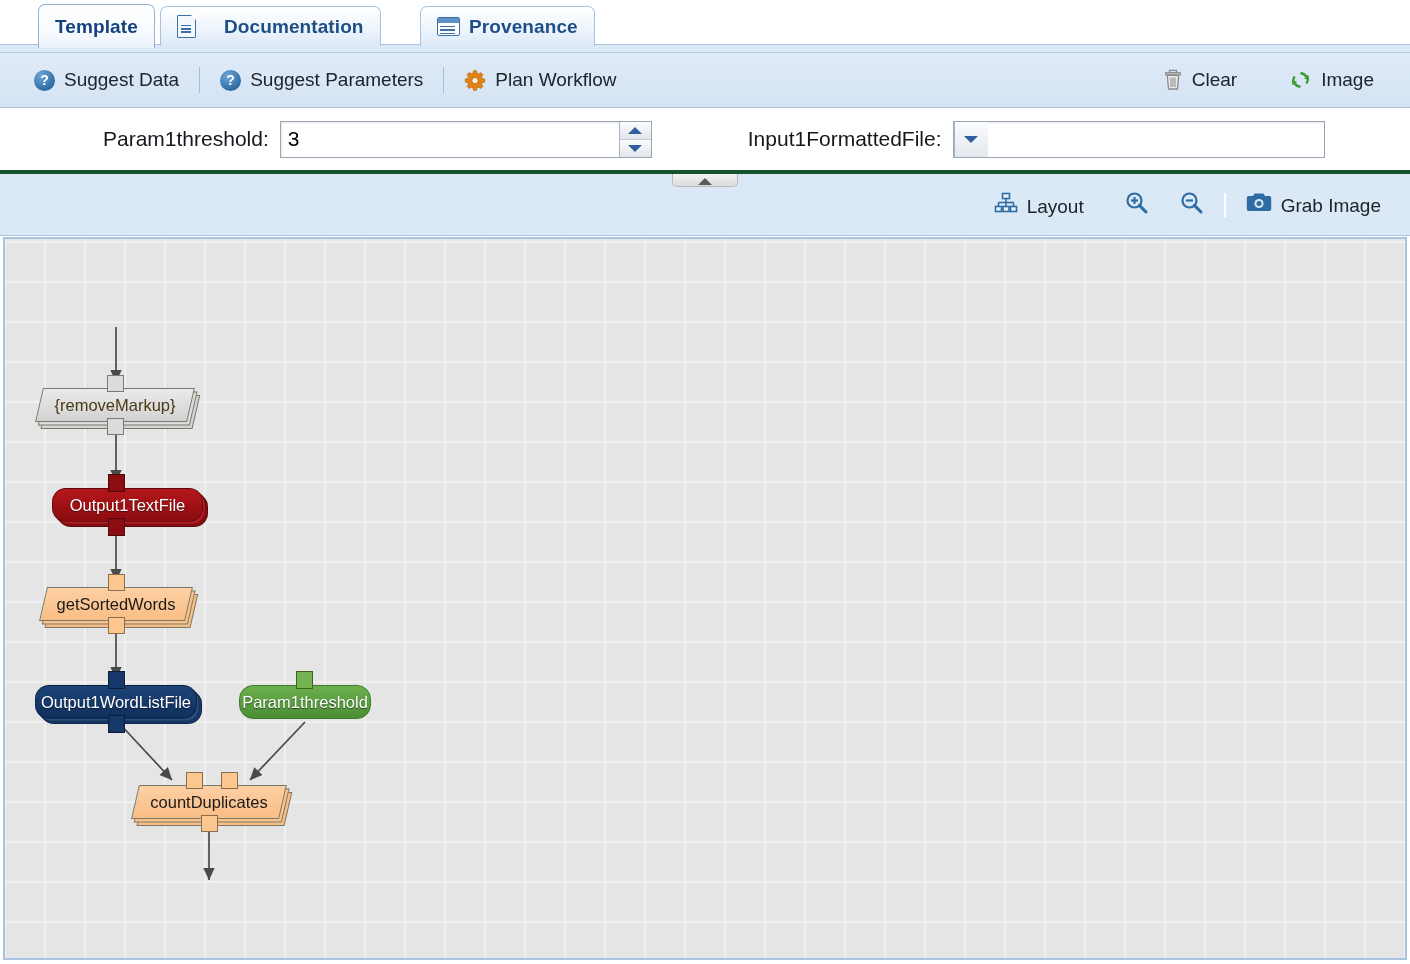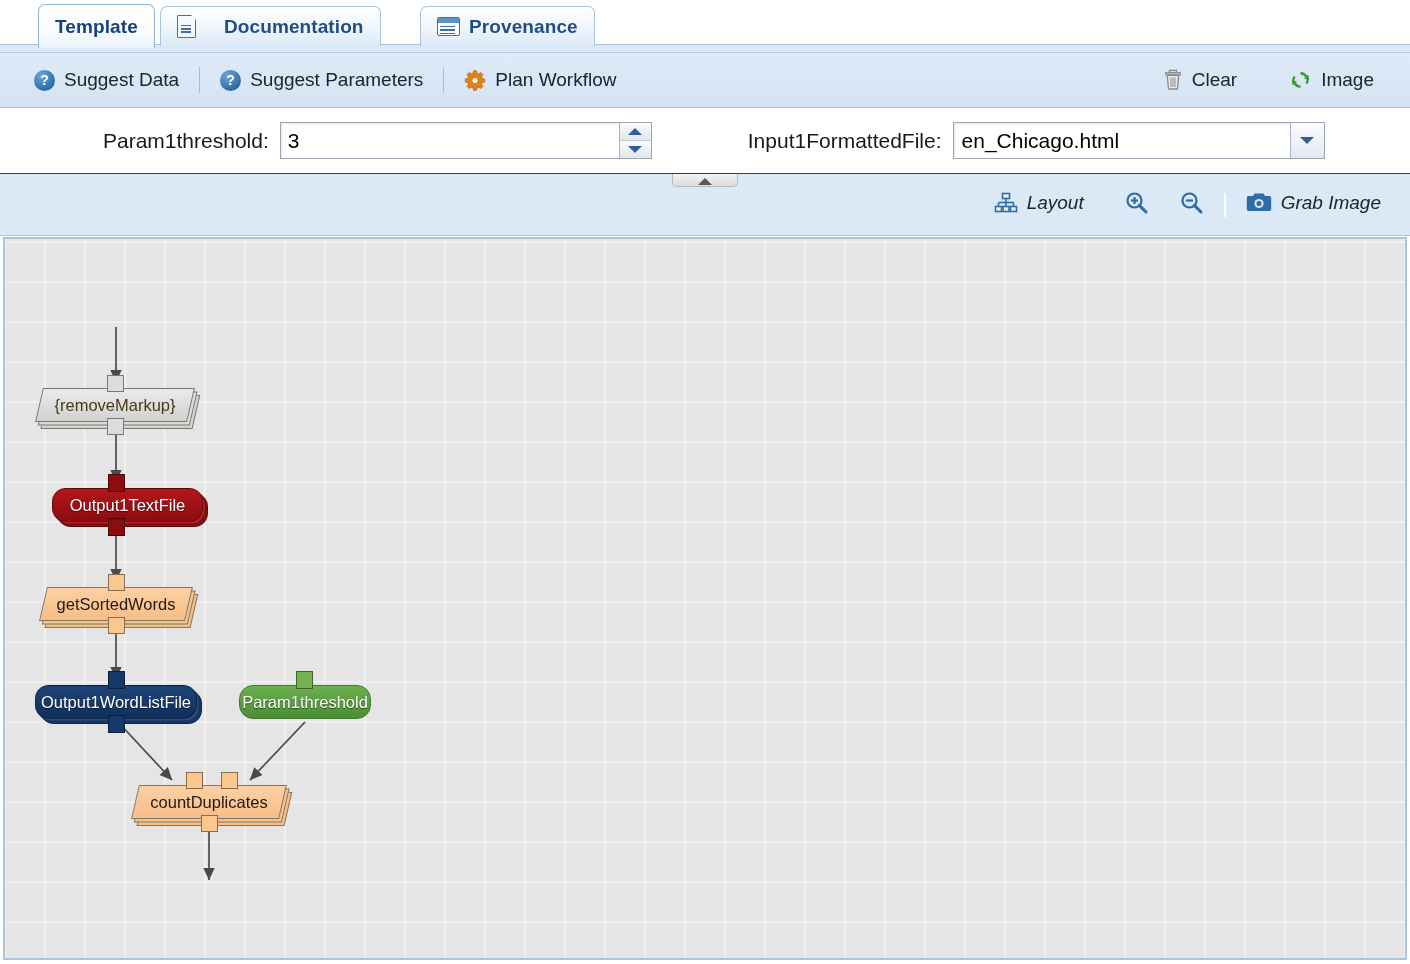--- a/index.html
+++ b/index.html
@@ -132,21 +132,21 @@
   
   .ic-trash { width: 20px; height: 22px; position: relative; }
   
   .ic-reload { width: 23px; height: 22px; position: relative; }
 
   
   .param-panel {
     position: absolute; left: 0; top: 108px;
     width: 1410px; height: 66px;
     background: #ffffff;
-    border-bottom: 1px solid #14532d;
+    border-bottom: 4px solid #14532d;
     display: flex; align-items: center;
   }
   .param-field { display: flex; align-items: center; }
   #param-threshold-field { margin-left: 103px; }
   #param-inputfile-field { margin-left: 96px; }
   .param-label {
     font-size: 21px; color: #15181d;
     margin-right: 11px; white-space: nowrap;
   }
   .spinner-wrap {
@@ -226,22 +226,22 @@
     border-left: 7px solid transparent;
     border-right: 7px solid transparent;
     border-bottom: 7px solid #5a5a5a;
     margin-top: 2px;
   }
   .ct-right {
     position: absolute; right: 18px; top: 13px;
     display: flex; align-items: center; gap: 0;
   }
   .ct-btn {
-    display: flex; align-items: flex-start; gap: 9px;
-    padding: 3px 11px; cursor: pointer; border-radius: 3px; font-style: italic;
+    display: flex; align-items: flex-end; gap: 9px;
+    padding: 3px 11px; cursor: pointer; border-radius: 3px;
   }
   .ct-text { font-size: 19px; color: #20242b; }
   .ct-sep { width: 2px; height: 24px; background: #ffffff; margin: 0 9px; }
 
   
   .canvas {
     position: absolute; left: 3px; top: 237px;
     width: 1404px; height: 723px;
     background-color: #e5e5e5;
     background-image:
@@ -394,21 +394,20 @@
           <div class="spin-btn">
             <span class="chev down"></span>
           </div>
         </div>
       </div>
     </div>
 
     <div class="param-field" id="param-inputfile-field">
       <span class="param-label">Input1FormattedFile:</span>
       <div class="select-wrap">
-        <span class="select-value">en_Chicago.html</span>
         <div class="select-arrow">
           <span class="chev down"></span>
         </div>
       </div>
     </div>
   </div>
 
   <div class="canvas-toolbar">
 
     <div class="collapse-handle">

